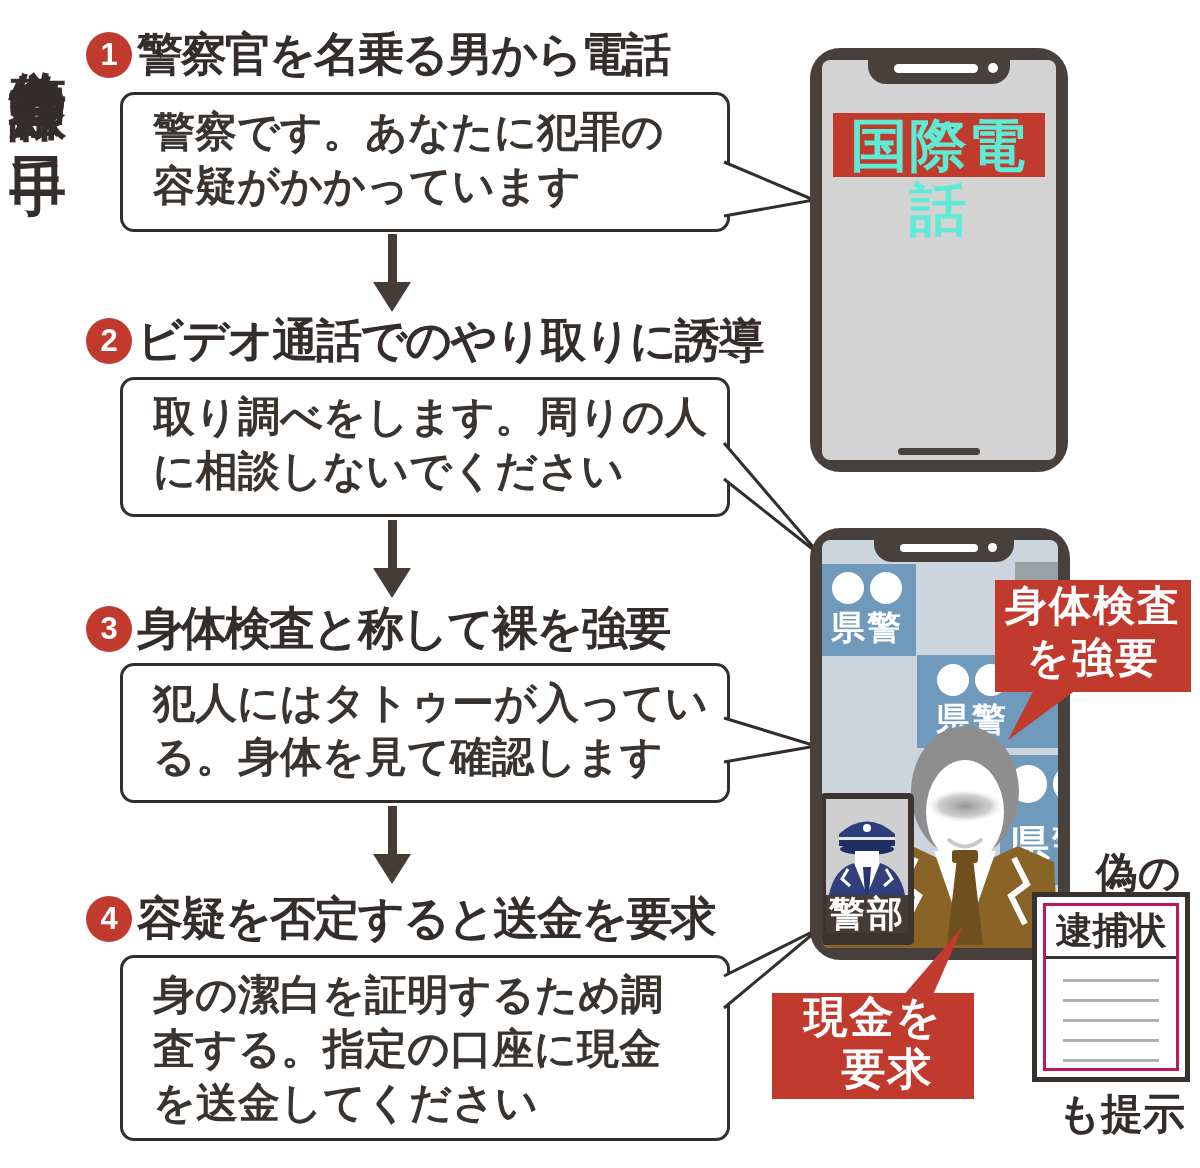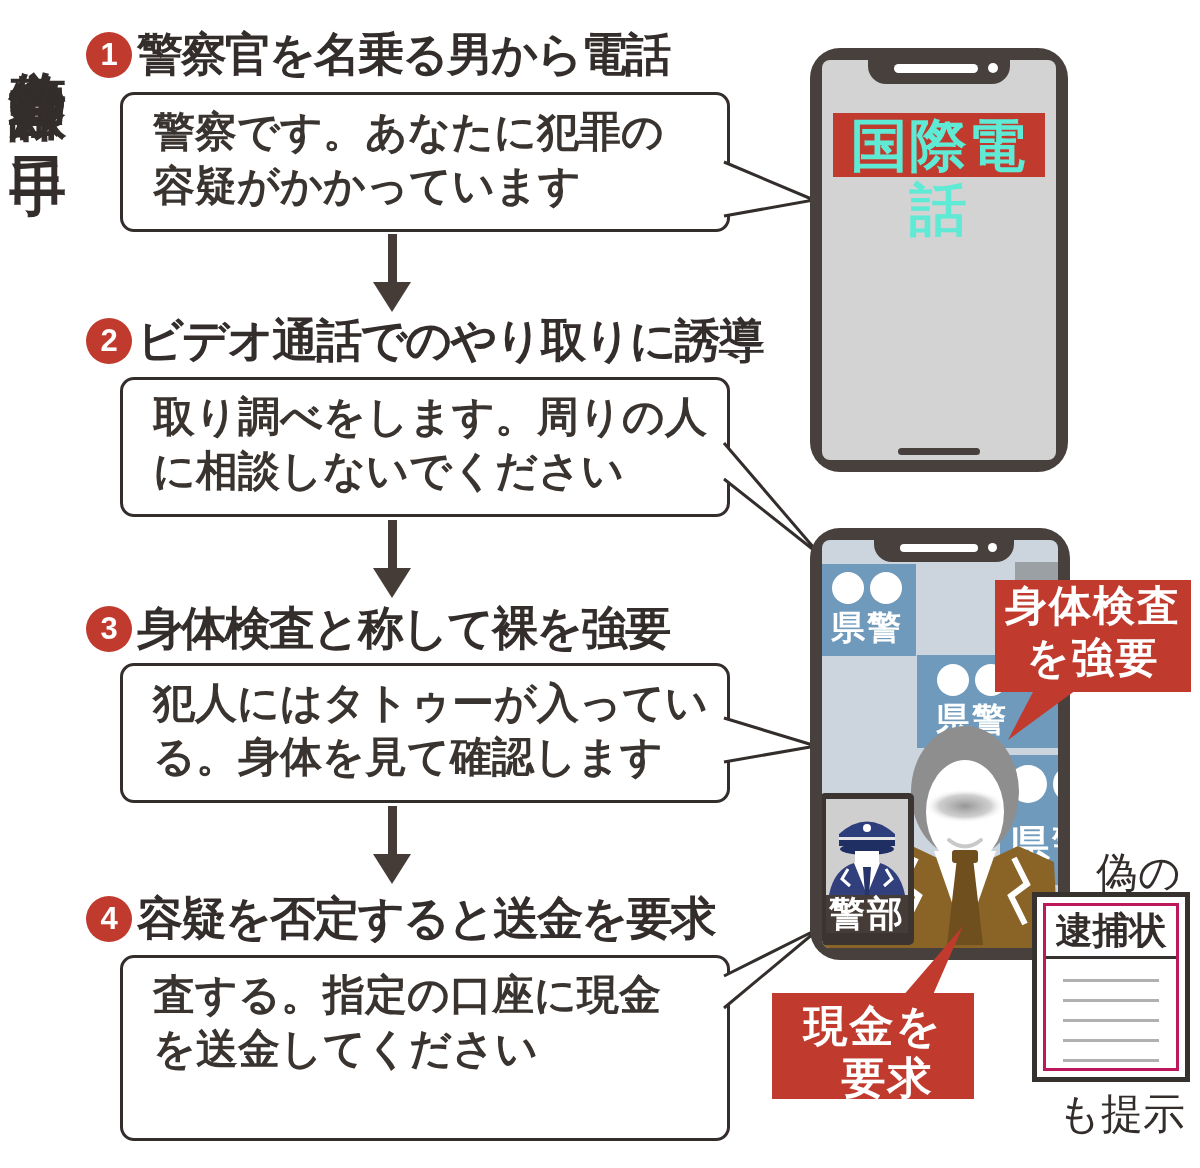--- a/index.html
+++ b/index.html
@@ -71,21 +71,21 @@
   .pip-photo { width:82px; height:96px; background:#cfcfcf; overflow:hidden; }
   .pip-label { width:82px; height:38px; background:#453c38; color:#fff;
     font-size:36px; font-weight:900; text-align:center; line-height:38px; letter-spacing:2px; }
 
   
   .callout { background:#c13a2e; color:#fff; text-align:center; z-index:6;font-family:Liberation Mono, monospace; }
   .c-line { font-size:42px; font-weight:900; line-height:52px; letter-spacing:2px; }
   .ctail { z-index:5; overflow:visible; }
 
   
-  .warrant-note { font-size:42px; font-weight:400; white-space:nowrap; z-index:7; }
+  .warrant-note { font-size:42px; font-weight:700; white-space:nowrap; z-index:7; }
   .doc { background:#fff; border:5px solid #38322f; z-index:7; }
   .doc-inner { position:absolute; left:6px; top:6px; right:6px; bottom:6px; border:3px solid #be185d; }
   .doc-title {
     font-family:"Liberation Serif","DejaVu Serif",serif;
     font-size:37px; font-weight:700; text-align:center; line-height:50px;
     border-bottom:3px solid #38322f; color:#332d2b;
   }
   .doc-line { height:3px; background:#b0b0b0; width:96px; margin:17px auto 0; }
 </style>
 </head>
@@ -138,20 +138,21 @@
   </svg>
 
   <div class="abs arrow-stem" style="left:388px; top:806px; height:50px;"></div>
   <div class="abs arrow-head" style="left:373px; top:854px;"></div>
 
   <div class="abs h-row" style="left:86px; top:892px;">
     <div class="badge">4</div>
     <div class="h-text">容疑を否定すると送金を要求</div>
   </div>
   <div class="abs bubble" style="left:120px; top:955px; width:610px; height:186px;">
+    <div class="b-line">身の潔白を証明するため調</div>
     <div class="b-line">査する。指定の口座に現金</div>
     <div class="b-line">を送金してください</div>
   </div>
   <svg class="abs tailw" style="left:722px; top:918px;" width="105" height="95">
     <path d="M 2,90 L 98,10 L 2,58" fill="#ffffff" stroke="#332e2c" stroke-width="3"></path>
   </svg>
 
   <div class="abs phone" style="left:810px; top:48px; width:258px; height:424px;"></div>
   <div class="abs screen1" style="left:822px; top:60px; width:234px; height:400px;"></div>
   <div class="abs notch" style="left:868px; top:48px; width:142px; height:36px;"></div>
@@ -235,21 +236,21 @@
     <polygon points="36,2 10,52 78,2" fill="#c13a2e"></polygon>
   </svg>
   <div class="abs callout" style="left:995px; top:580px; width:196px; height:112px; padding-top:3px;">
     <div class="c-line">身体検査</div>
     <div class="c-line">を強要</div>
   </div>
 
   <svg class="abs ctail" style="left:888px; top:920px;" width="90" height="78">
     <polygon points="14,77 75,6 44,77" fill="#c13a2e"></polygon>
   </svg>
-  <div class="abs callout" style="left:772px; top:993px; width:202px; height:106px; padding-top:10px;">
+  <div class="abs callout" style="left:772px; top:993px; width:202px; height:106px; padding-top:1px;">
     <div class="c-line" style="font-size:44px;">現金を</div>
     <div class="c-line" style="font-size:44px;margin-left:29px;">要求</div>
   </div>
 
   <div class="abs warrant-note" style="left:1096px; top:845px;">偽の</div>
   <div class="abs doc" style="left:1032px; top:892px; width:158px; height:190px;">
     <div class="doc-inner">
       <div class="doc-title">逮捕状</div>
       <div class="doc-line" style="margin-top:20px;"></div>
       <div class="doc-line"></div>

